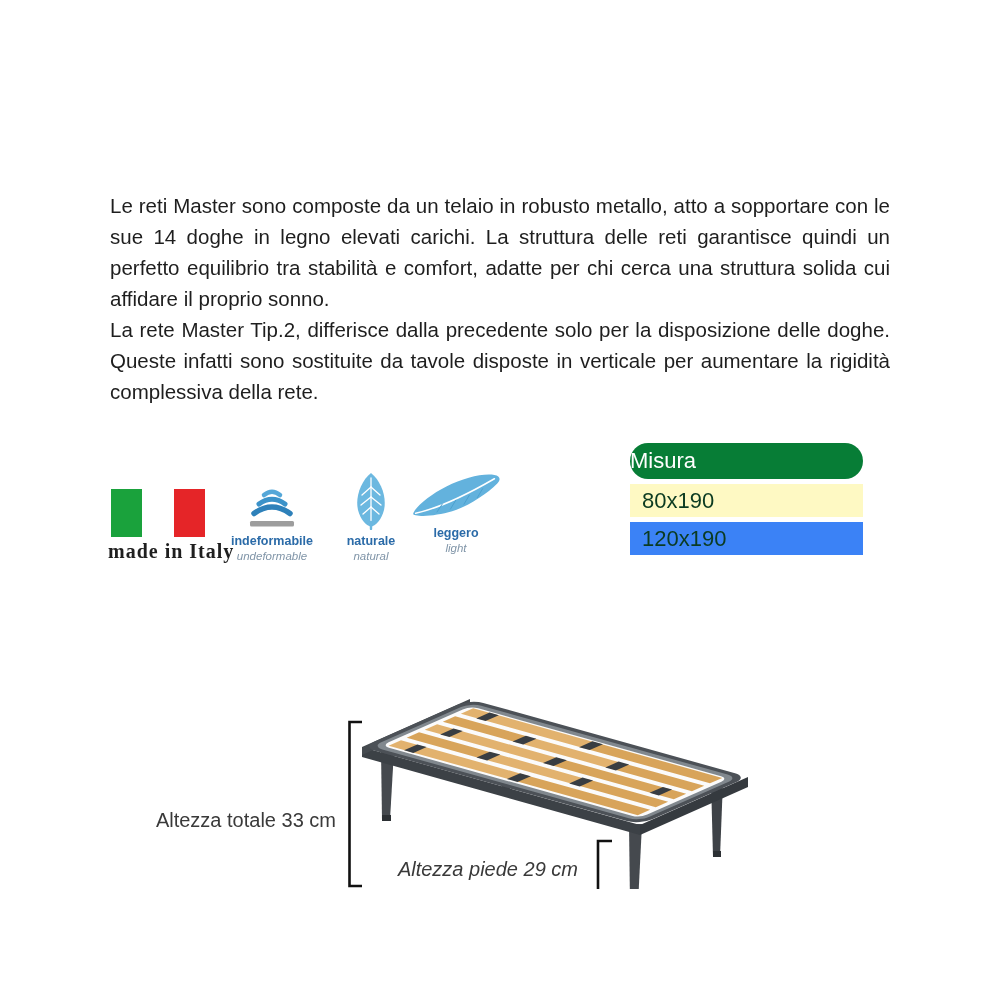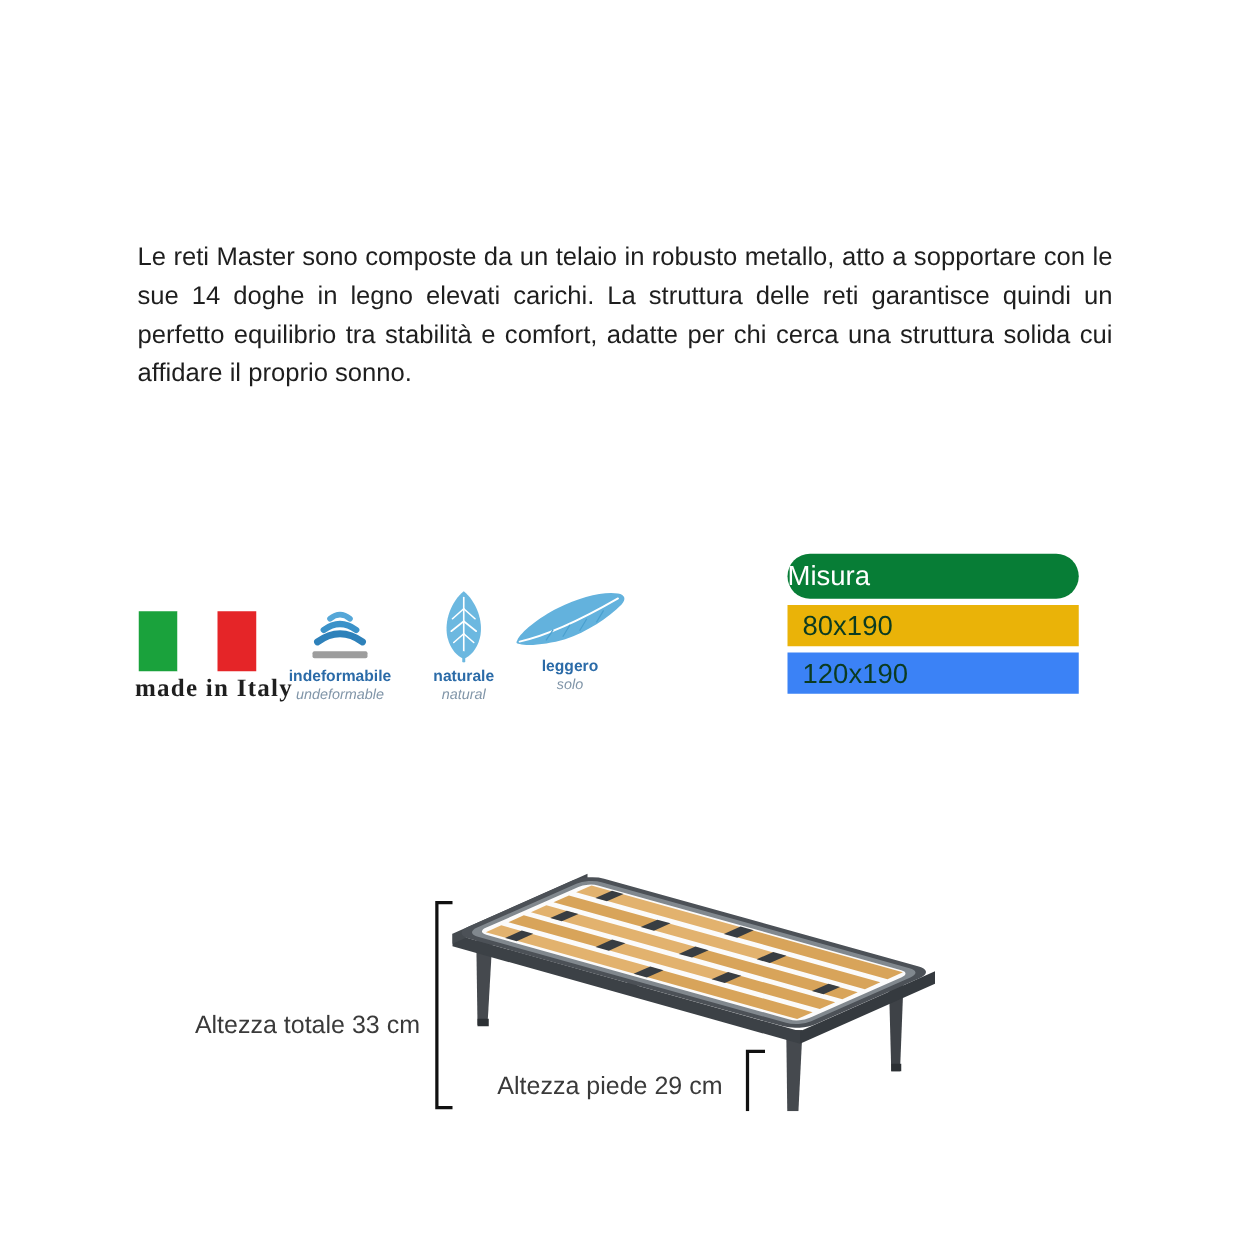--- a/index.html
+++ b/index.html
@@ -29,37 +29,38 @@
   
   .size-table{position:absolute;left:630px;top:443px;width:233px;}
   .st-header{
     background:#077d36;color:#ffffff;font-size:22px;
     height:36px;line-height:36px;box-sizing:border-box;border-radius:18px;
   }
   .st-row{
     margin-top:5px;height:33px;line-height:33px;padding-left:12px;
     box-sizing:border-box;font-size:22px;color:#0b3b21;
   }
-  .st-row.light{background:#eab308;}
+  .st-row.light{background:#fef9c3;}
   .st-row.medium{background:#3b82f6;}
   
   .diagram{position:absolute;left:330px;top:688px;width:420px;height:240px;}
   .dim-label{
     position:absolute;font-size:20px;color:#3a3a3a;text-align:right;white-space:nowrap;
   }
   .dim-total{left:140px;top:789px;width:196px;margin-top:20px;}
-  .dim-leg{left:392px;top:858px;width:186px;}
+  .dim-leg{left:392px;top:858px;width:186px;font-style:italic;}
 </style>
 </head>
 <body>
 
 <div class="page">
 
   <div class="description">
     <p>Le reti Master sono composte da un telaio in robusto metallo, atto a sopportare con le sue 14 doghe in legno elevati carichi. La struttura delle reti garantisce quindi un perfetto equilibrio tra stabilità e comfort, adatte per chi cerca una struttura solida cui affidare il proprio sonno.</p>
+    <p>La rete Master Tip.2,  differisce dalla precedente solo per la disposizione delle doghe. Queste infatti sono sostituite da tavole disposte in verticale per aumentare la rigidità complessiva della rete.</p>
   </div>
 
   <div class="feature" style="left:108px;top:489px;width:100px;">
     <div class="icon-box" style="height:48px;">
       <div class="flag">
           <div class="g"></div>
           <div class="w"></div>
           <div class="r"></div>
         </div>
     </div>
@@ -106,21 +107,21 @@
         <path d="M8,44 C26,40 52,30 90,8" fill="none" stroke="#ffffff" stroke-width="1.6" stroke-linecap="round"></path>
         <g stroke="#4aa0cf" stroke-width="1" fill="none">
           <path d="M30,43 L36,34"></path>
             <path d="M44,40 L50,30"></path>
             <path d="M58,35 L64,25"></path>
             <path d="M72,28 L78,18"></path>
         </g>
       </svg>
     </div>
     <div class="f-label">leggero</div>
-    <div class="f-sub">solo</div>
+    <div class="f-sub">light</div>
   </div>
 
   <div class="size-table">
     <div class="st-header">Misura</div>
     <div class="st-row light">80x190</div>
     <div class="st-row medium">120x190</div>
   </div>
 
   <div class="diagram">
     <svg width="420" height="240" viewBox="0 0 420 240">

